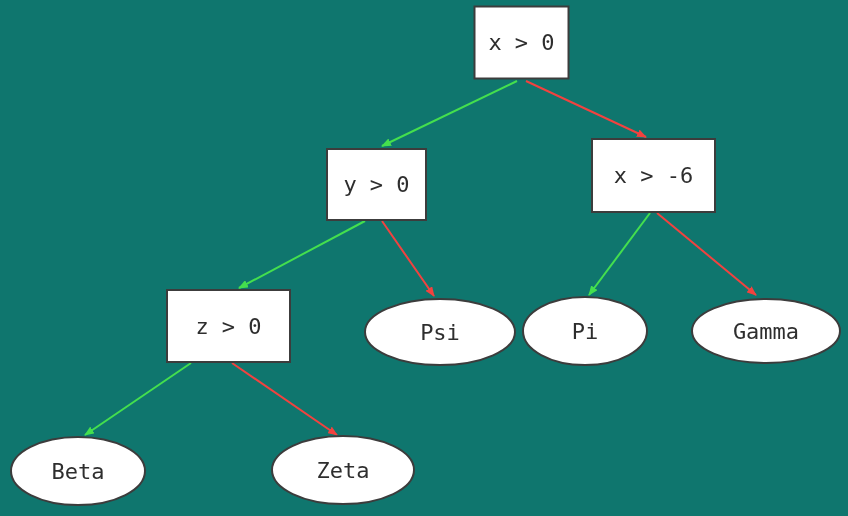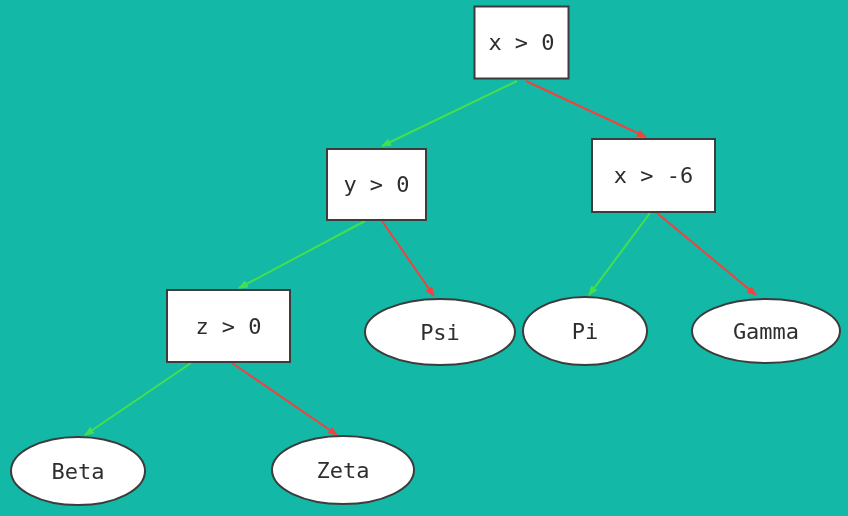--- a/index.html
+++ b/index.html
@@ -4,21 +4,21 @@
 <style>
   html, body {
     margin: 0;
     padding: 0;
     background: #ffffff;
   }
   #stage {
     position: relative;
     width: 848px;
     height: 516px;
-    background: #14b8a6;
+    background: #0f766e;
     overflow: hidden;
     font-family: "DejaVu Sans Mono", monospace;
   }
   svg text {
     font-family: "DejaVu Sans Mono", monospace;
     font-size: 22px;
     fill: #2e2e2e;
   }
   svg .node-shape {
     fill: #ffffff;

